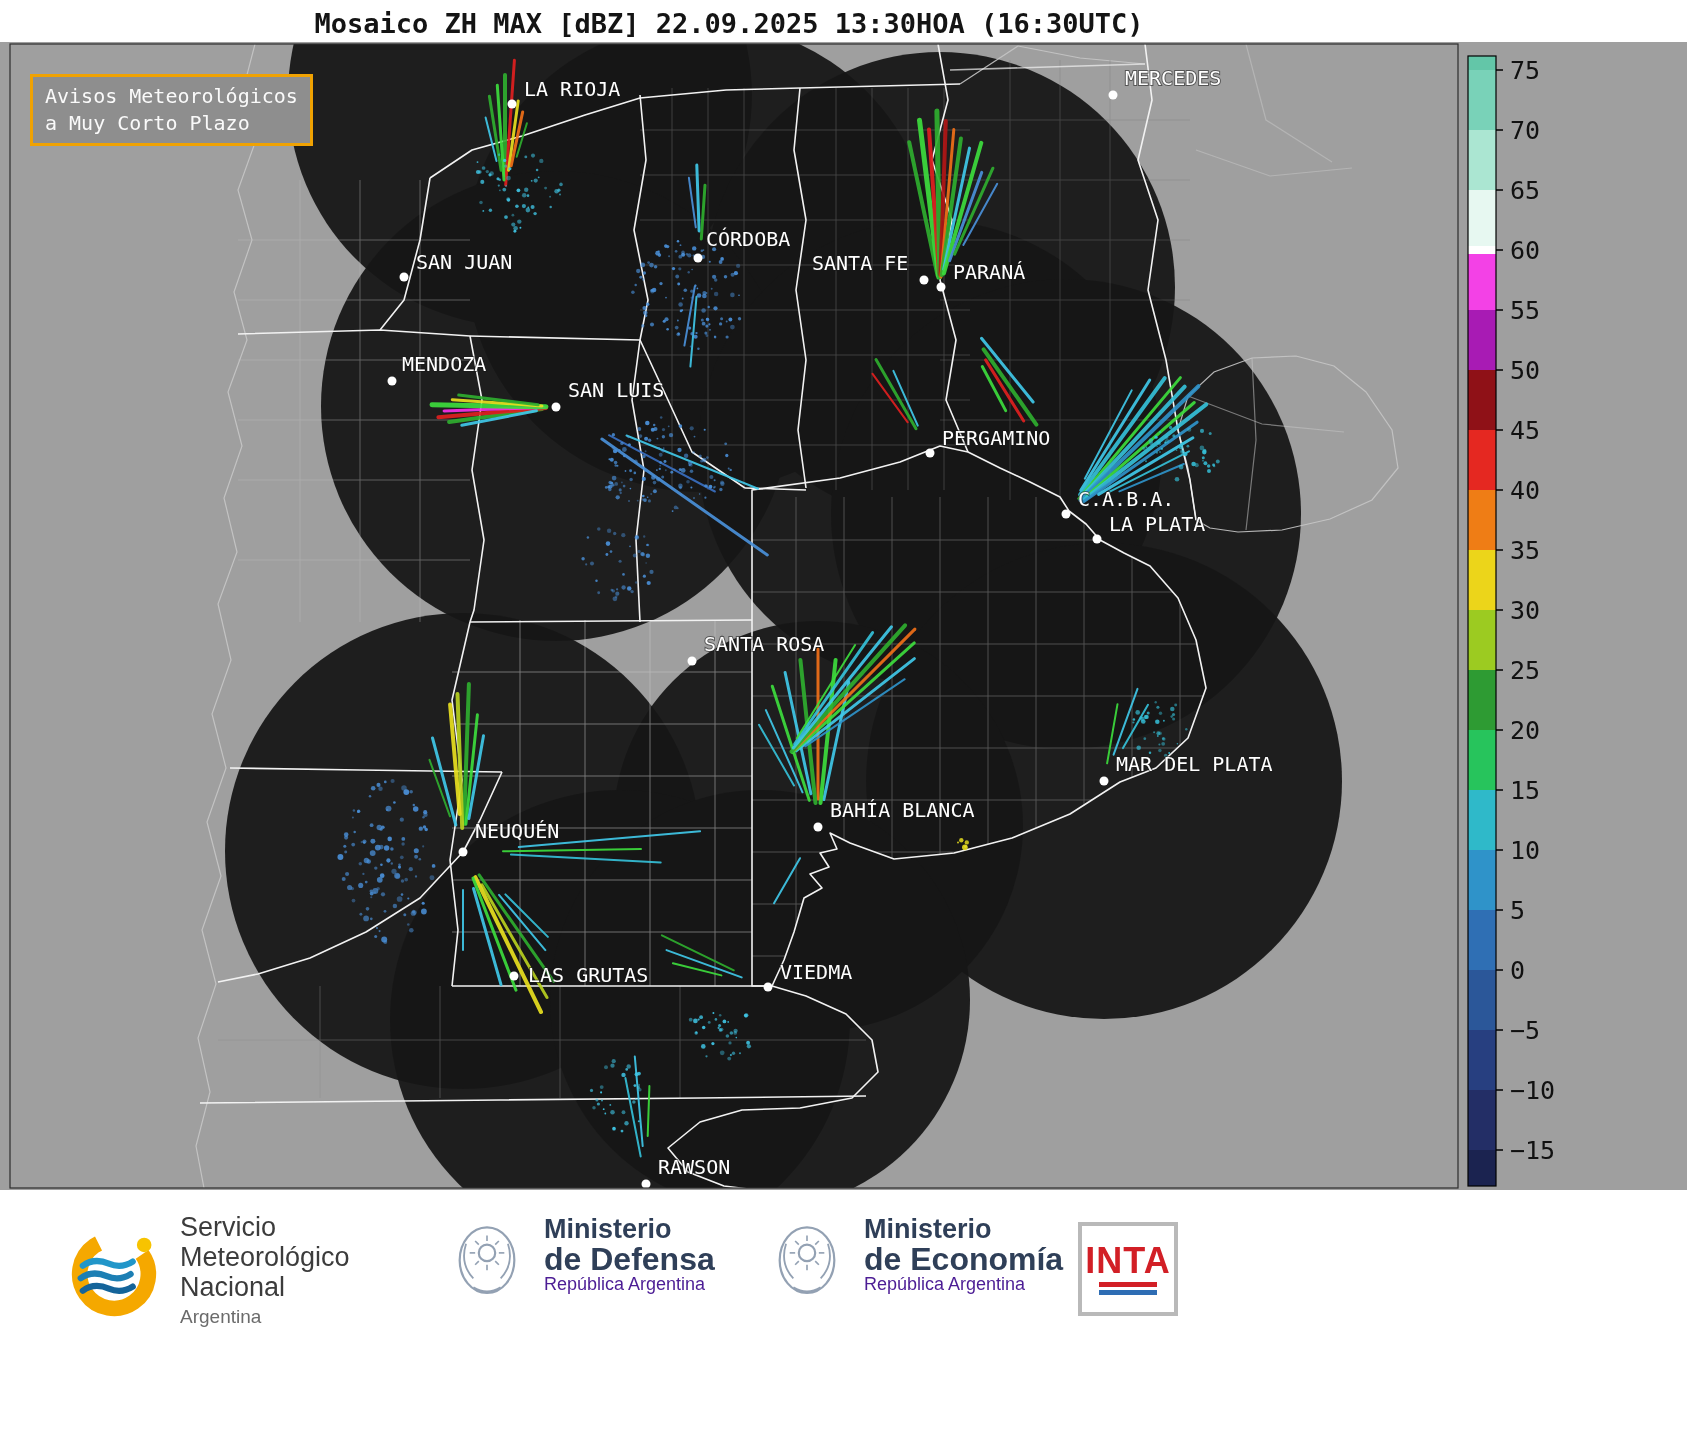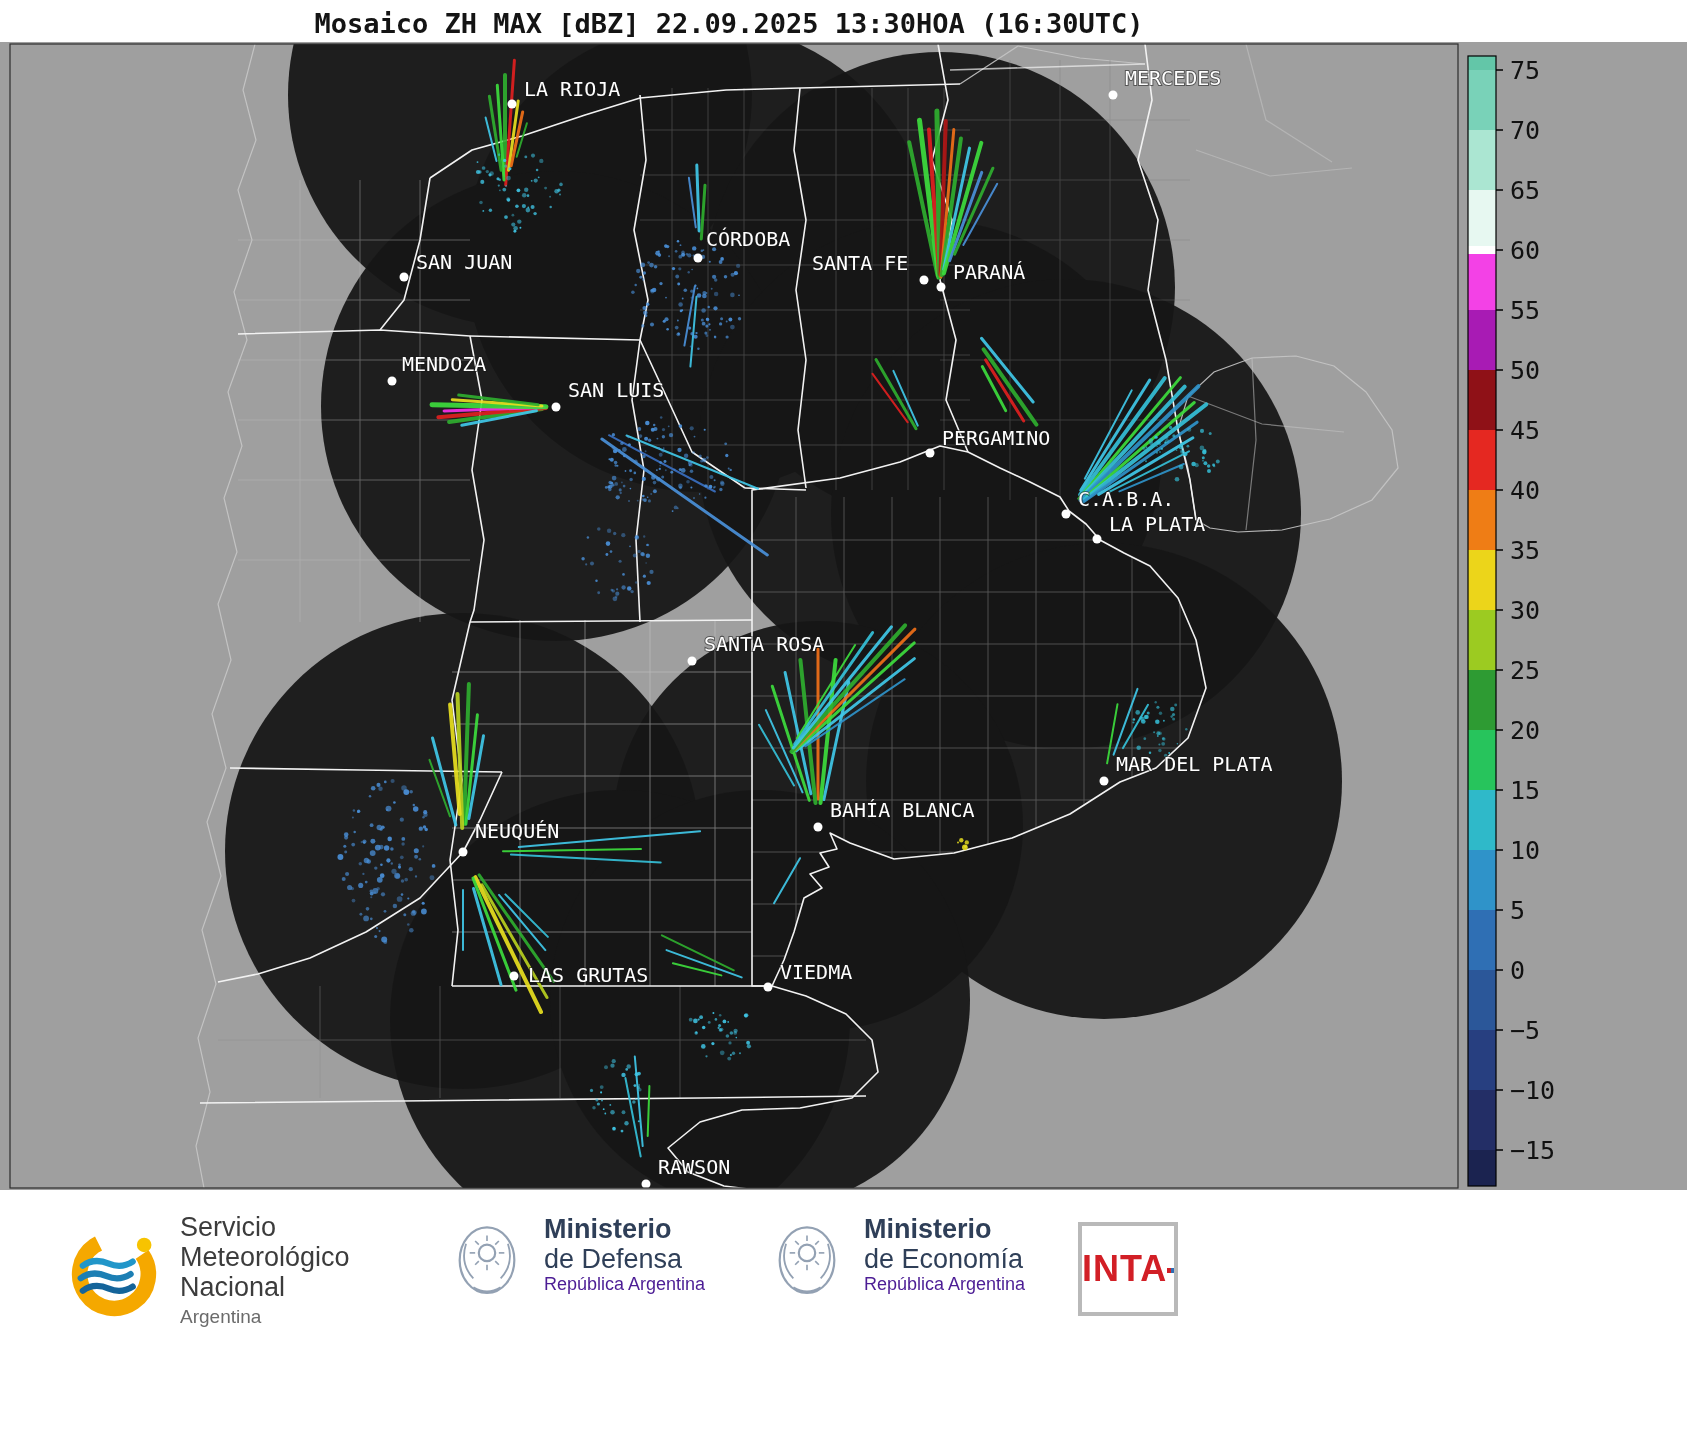--- a/index.html
+++ b/index.html
@@ -12,24 +12,24 @@
             color:#fafafa;font-size:20px;line-height:27px;padding:6px 12px;}
   .footer{position:absolute;top:1190px;left:0;width:1687px;height:248px;background:#ffffff;
           font-family:"Liberation Sans", sans-serif;border-radius:11px;}
   .smn-block{position:absolute;left:62px;top:22px;display:flex;align-items:center;}
   .smn-text{margin-left:14px;color:#3c3c3c;font-size:27px;line-height:30px;font-weight:500;}
   .smn-sub{font-size:19px;color:#6b6b6b;}
   .min-block{position:absolute;top:24px;display:flex;}
   .min-defensa{left:446px;} .min-economia{left:766px;}
   .min-text{margin-left:16px;color:#2f3f58;}
   .min-l1{font-size:27px;font-weight:bold;line-height:30px;}
-  .min-l2{font-size:27px;font-weight:normal;line-height:30px;}
+  .min-l2{font-size:32px;font-weight:bold;line-height:30px;}
   .min-sub{font-size:18px;color:#4c1d95;}
   .inta-box{position:absolute;left:1078px;top:32px;width:92px;height:86px;background:#fff;
-            border:4px solid #b9b9b9;display:flex;flex-direction:row;align-items:center;justify-content:center;}
+            border:4px solid #b9b9b9;display:flex;flex-direction:column;align-items:center;justify-content:center;}
   .inta-text{color:#d21f26;font-weight:bold;font-size:36px;letter-spacing:1px;line-height:36px;}
   .inta-bar-red{width:58px;height:5px;background:#d21f26;margin-top:3px;}
   .inta-bar-blue{width:58px;height:5px;background:#2e6db4;margin-top:3px;}
   .city-label{font-family:"DejaVu Sans Mono", monospace;font-size:20px;fill:#ffffff;
               paint-order:stroke;stroke:#1a1a1a;stroke-width:2px;stroke-opacity:0.55;}
   .cbar-label{font-family:"DejaVu Sans Mono", monospace;font-size:25px;fill:#111111;}
 </style>
 </head>
 <body>
 
@@ -983,20 +983,24 @@
         <text x="1510" y="1039" class="cbar-label">−5</text>
         <line x1="1496" y1="1090" x2="1503" y2="1090" stroke="#000" stroke-width="1.5"></line>
         <text x="1510" y="1099" class="cbar-label">−10</text>
         <line x1="1496" y1="1150" x2="1503" y2="1150" stroke="#000" stroke-width="1.5"></line>
         <text x="1510" y="1159" class="cbar-label">−15</text>
       </g>
 
     <rect x="10" y="44" width="1448" height="1144" fill="none" stroke="#2e2e2e" stroke-width="1.2"></rect>
   </svg>
 
+  <div class="advisory">
+    <div>Avisos Meteorológicos</div>
+    <div>a Muy Corto Plazo</div>
+  </div>
 
   <div class="footer">
 
     <div class="smn-block">
       <svg width="104" height="104" viewBox="0 0 100 100">
         <circle cx="50" cy="52" r="33" fill="none" stroke="#f5a800" stroke-width="15" stroke-dasharray="160 48" transform="rotate(-35 50 52)"></circle>
         <circle cx="79" cy="24" r="7" fill="#f7c300"></circle>
         <path d="M20,44 q11,-8 25,-2 q12,5 23,-2" fill="none" stroke="#2196c9" stroke-width="6" stroke-linecap="round"></path>
         <path d="M18,56 q11,-8 25,-2 q12,5 23,-2" fill="none" stroke="#1c7fb4" stroke-width="6" stroke-linecap="round"></path>
         <path d="M20,68 q11,-8 25,-2 q12,5 23,-2" fill="none" stroke="#14649a" stroke-width="6" stroke-linecap="round"></path>

